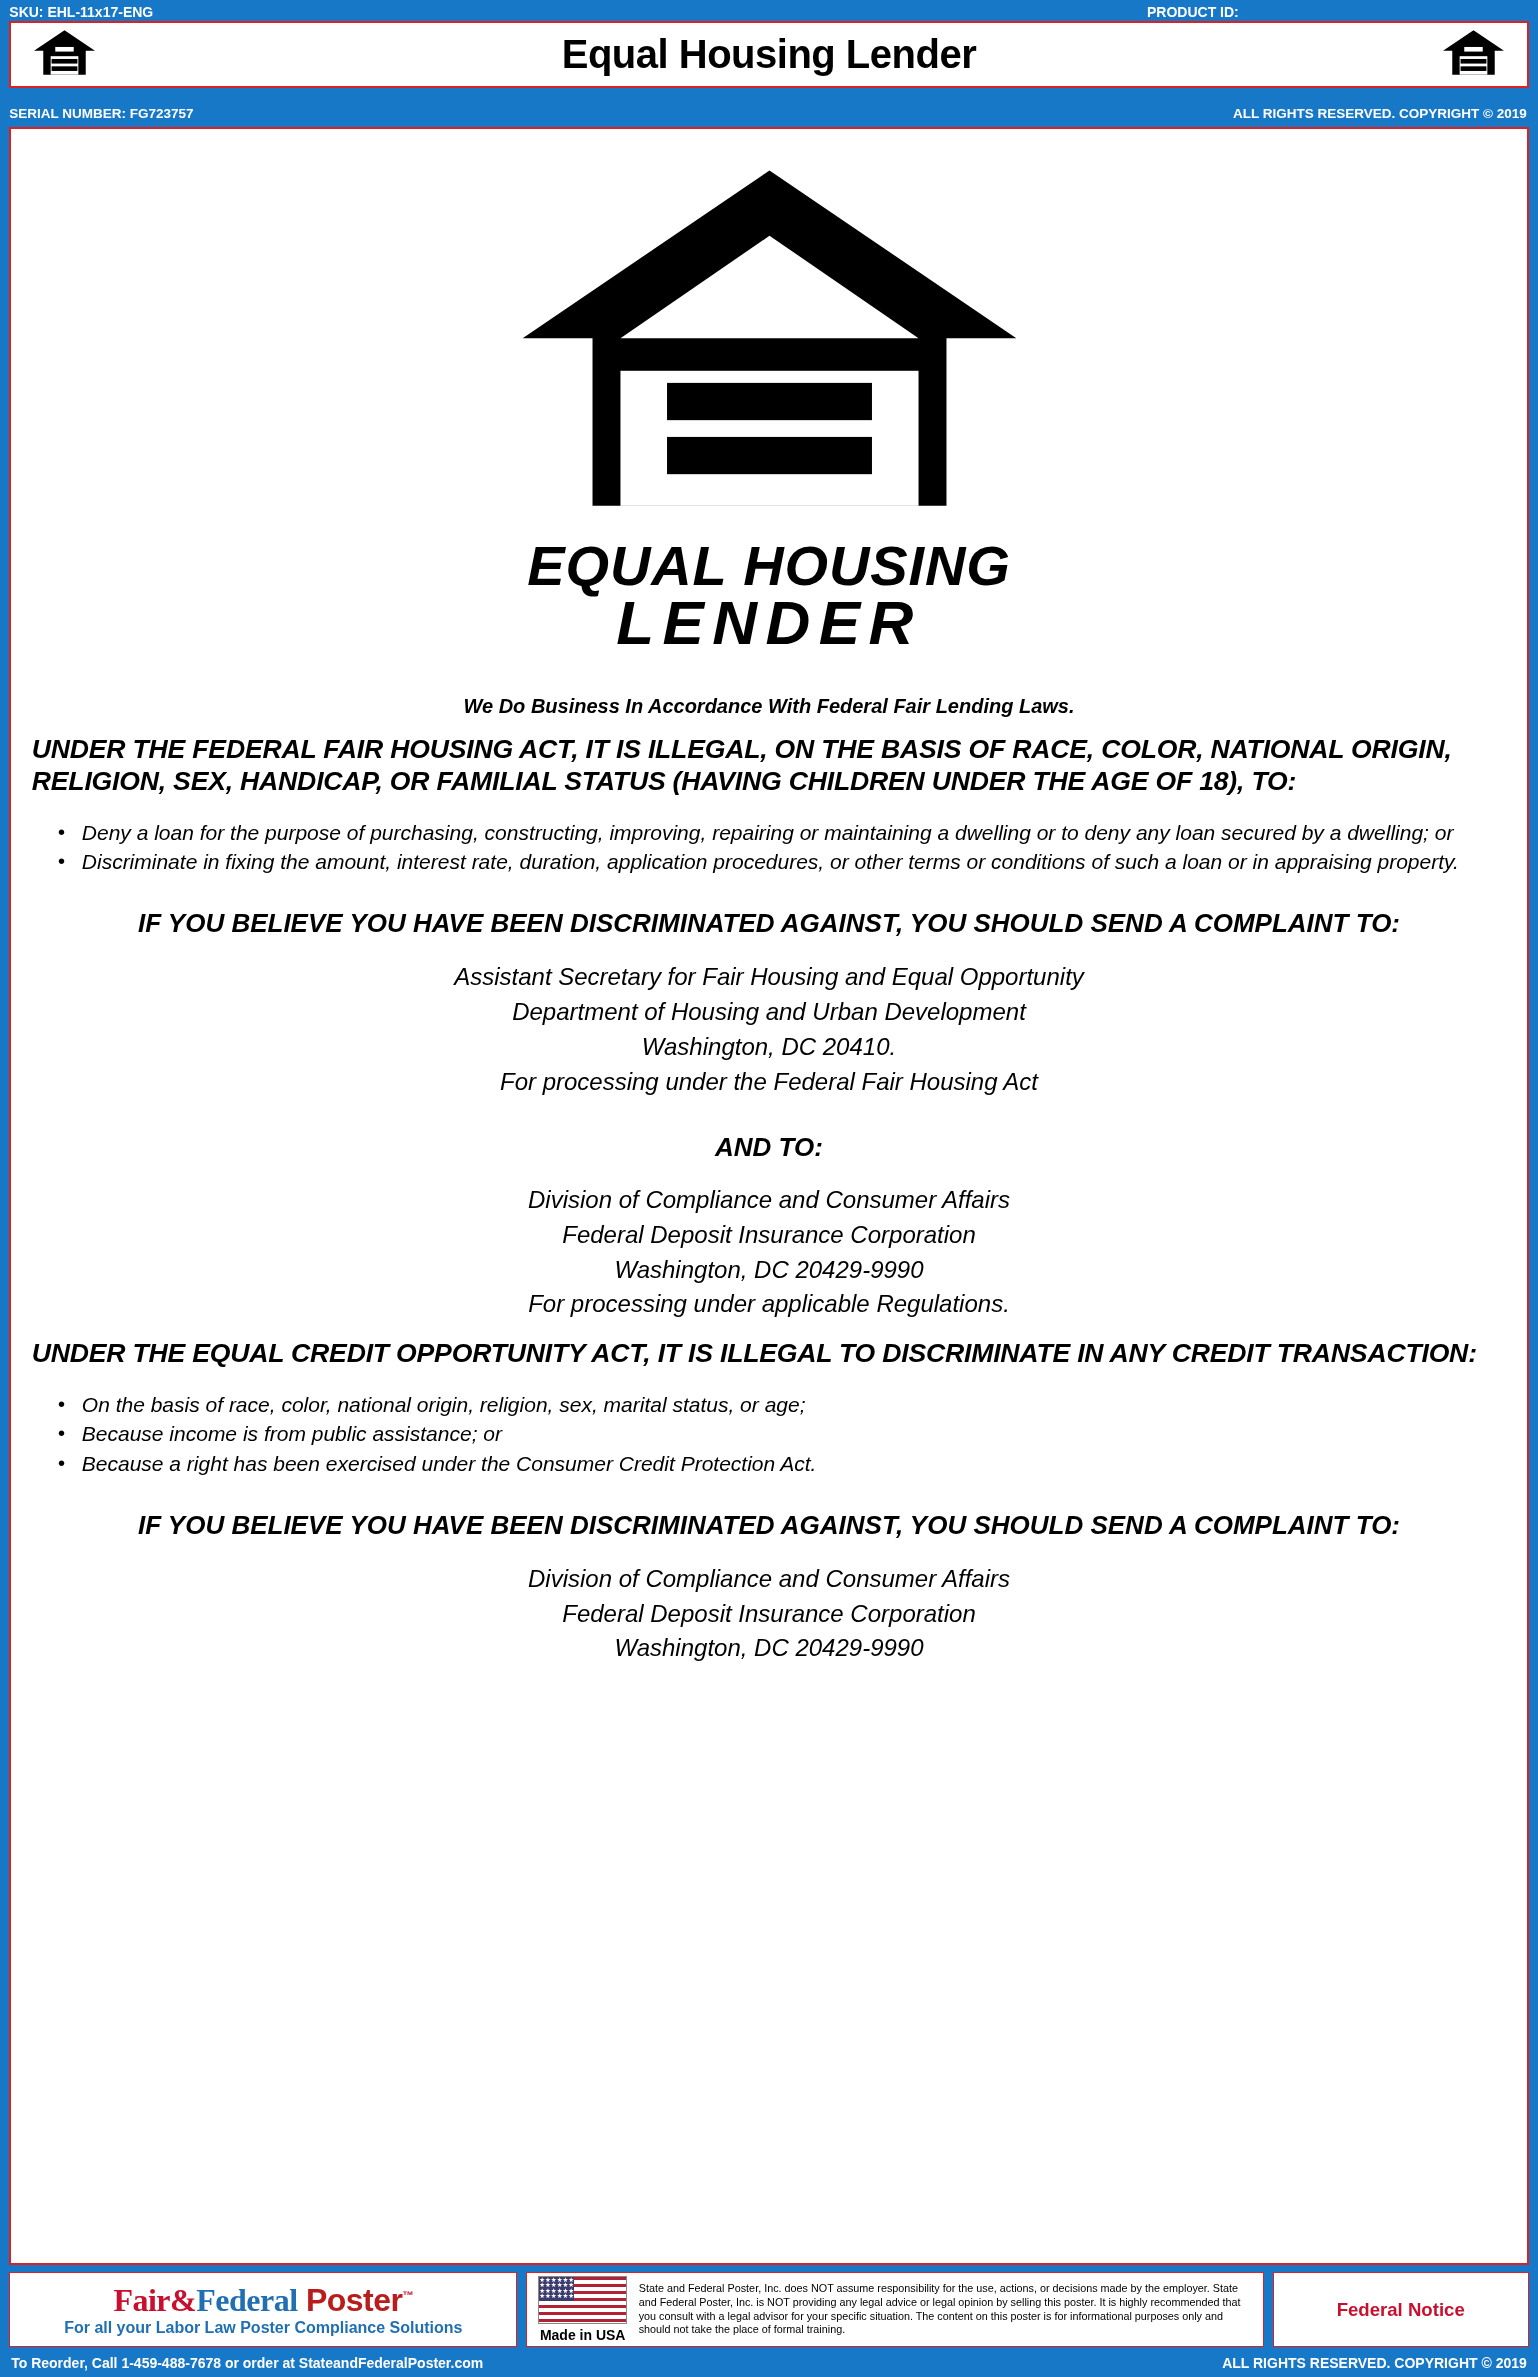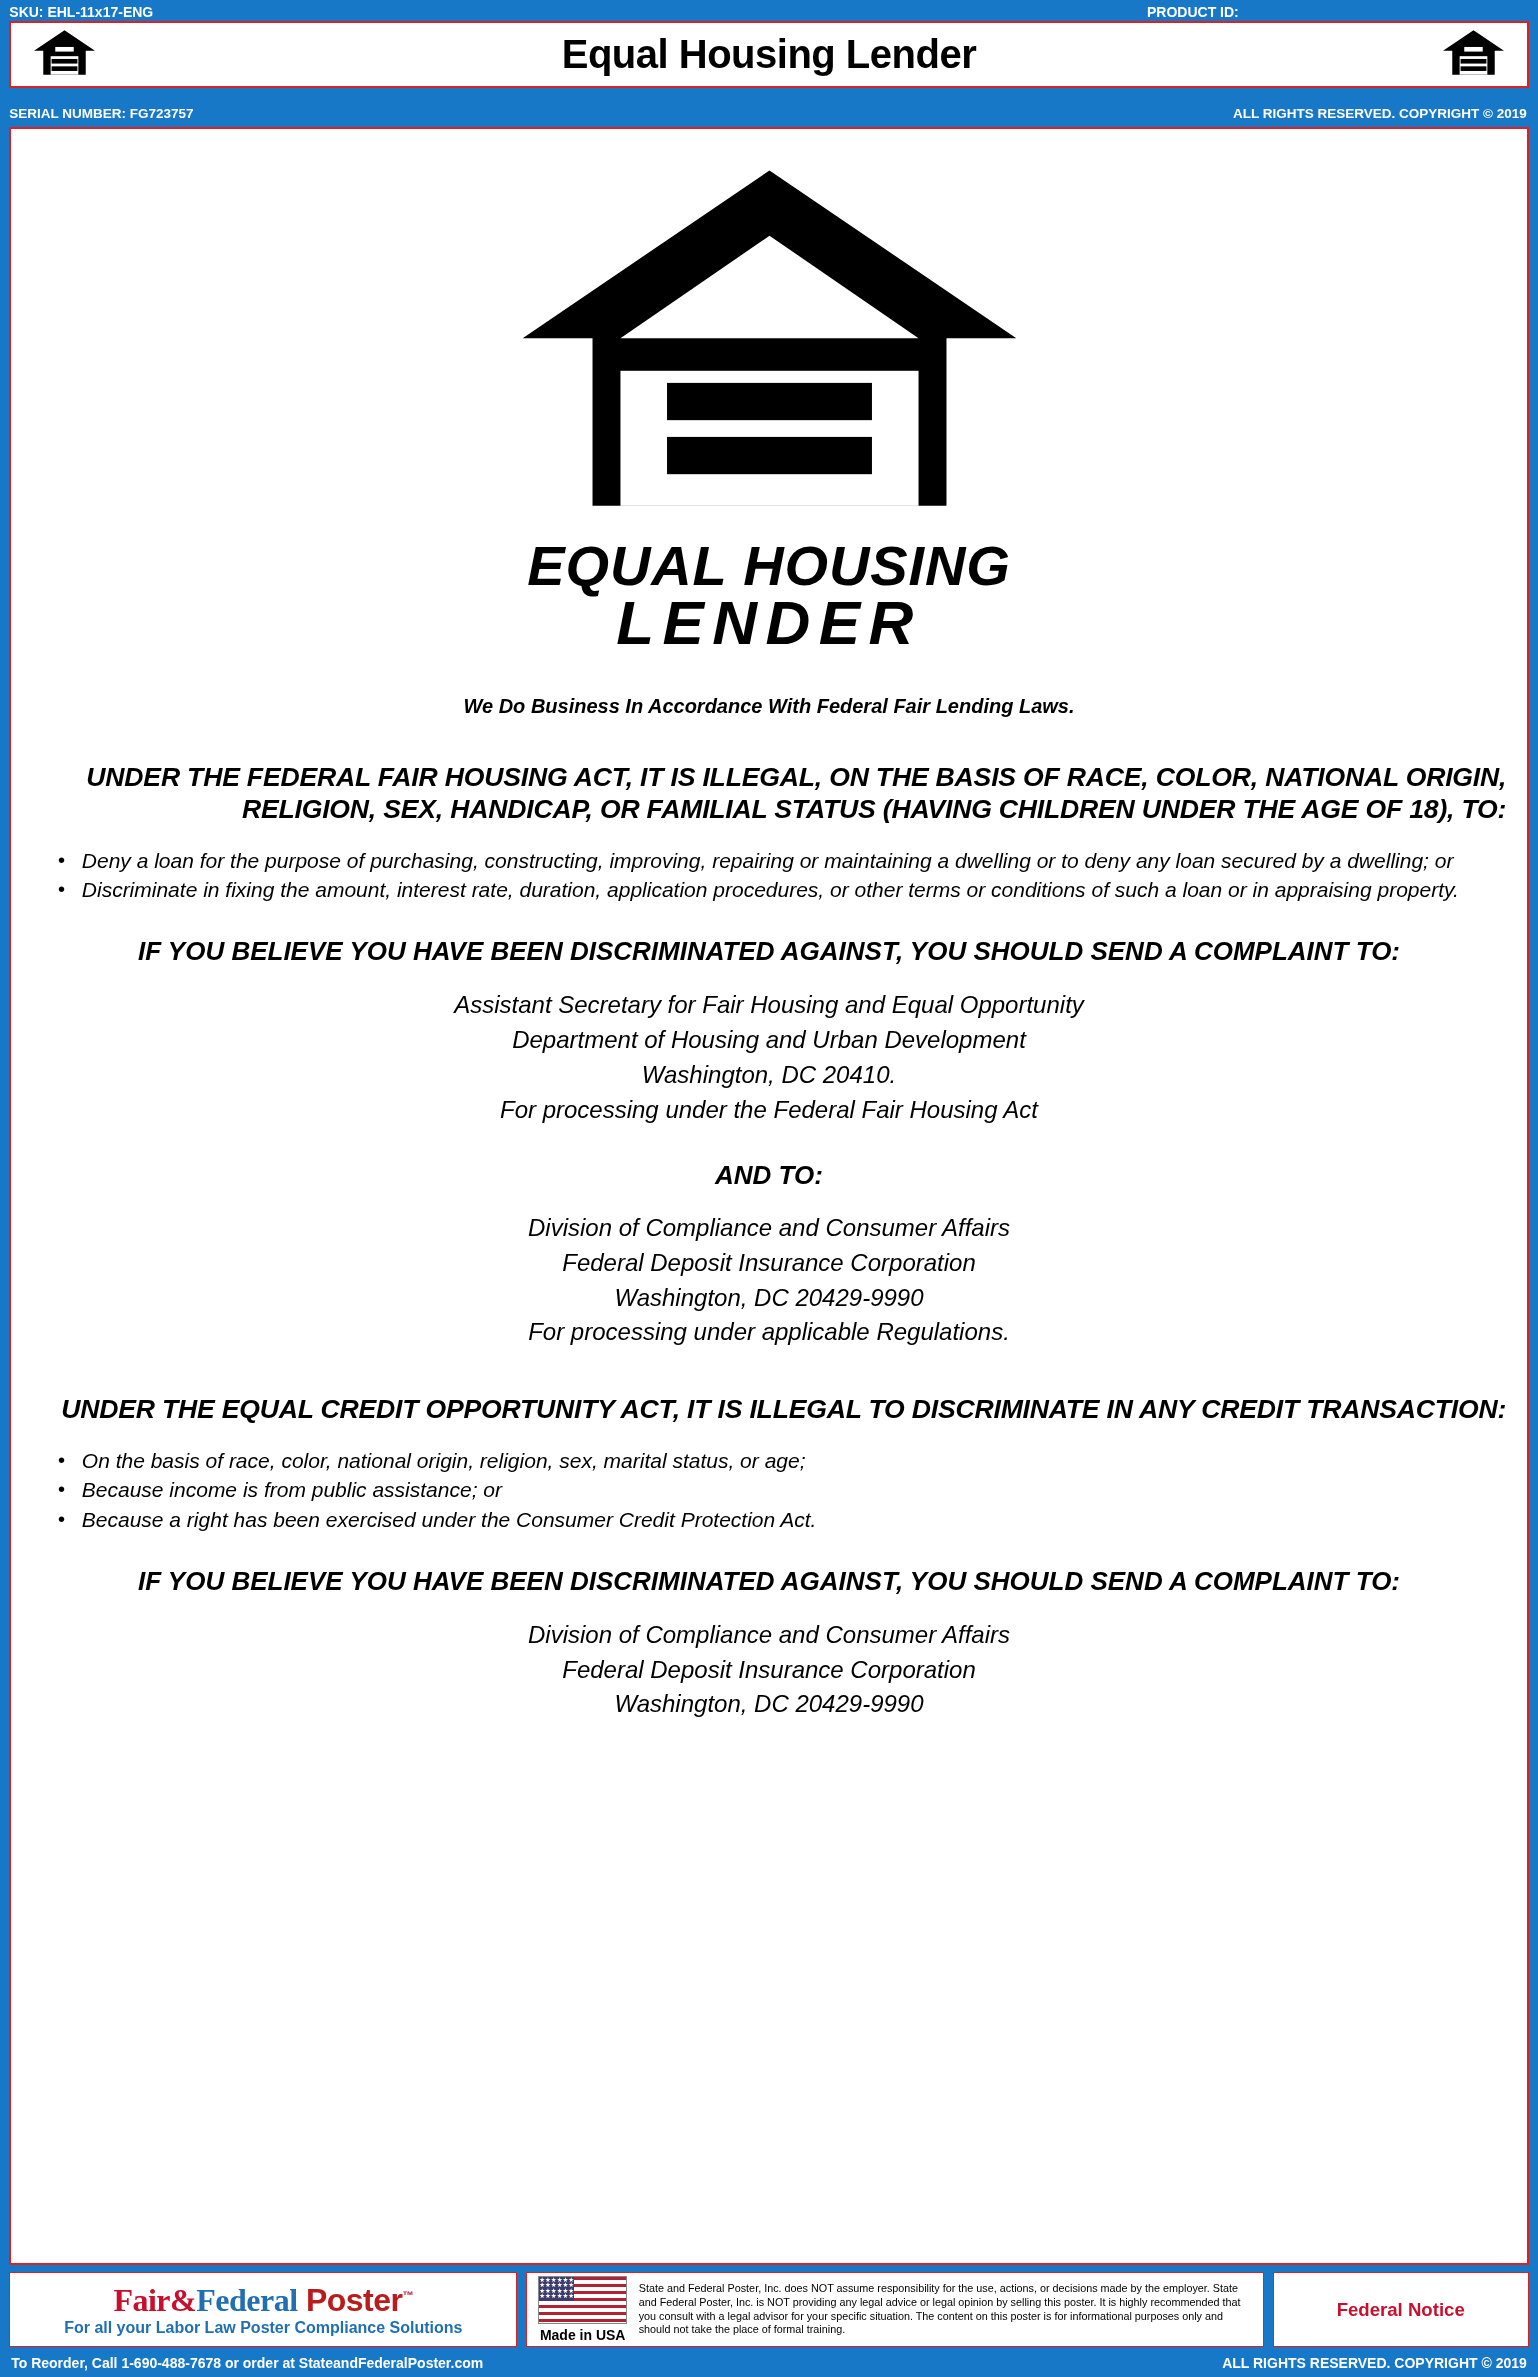--- a/index.html
+++ b/index.html
@@ -125,25 +125,25 @@
   }
 
   .lead {
     text-align: center;
     font-size: 20px;
     font-weight: bold;
     margin-top: 43px;
   }
 
   .h-block {
-    text-align: right;
+    text-align: left;
     font-size: 26.6px;
     font-weight: bold;
     line-height: 1.2;
-    margin-top: 44px;
+    margin-top: 16px;
     letter-spacing: -0.2px;
   }
 
   ul.bullets {
     margin: 20.5px 0 0 0;
     padding: 0 7.5px 0 26px;
     list-style: none;
   }
   ul.bullets li {
     position: relative;
@@ -430,18 +430,18 @@
       <div class="disc-text">State and Federal Poster, Inc. does NOT assume responsibility for the use, actions, or decisions made by the employer. State and Federal Poster, Inc. is NOT providing any legal advice or legal opinion by selling this poster. It is highly recommended that you consult with a legal advisor for your specific situation. The content on this poster is for informational purposes only and should not take the place of formal training.</div>
     </div>
 
     <div class="f-box f-notice">
       <span>Federal Notice</span>
     </div>
 
   </div>
 
   <div class="bottom-bar">
-    <span class="reorder">To Reorder, Call 1-690-488-7678 or order at StateandFederalPoster.com</span>
+    <span class="reorder">To Reorder, Call 1-459-488-7678 or order at StateandFederalPoster.com</span>
     <span class="rights">ALL RIGHTS RESERVED. COPYRIGHT © 2019</span>
   </div>
 
 </div>
 
 
 </body></html>

